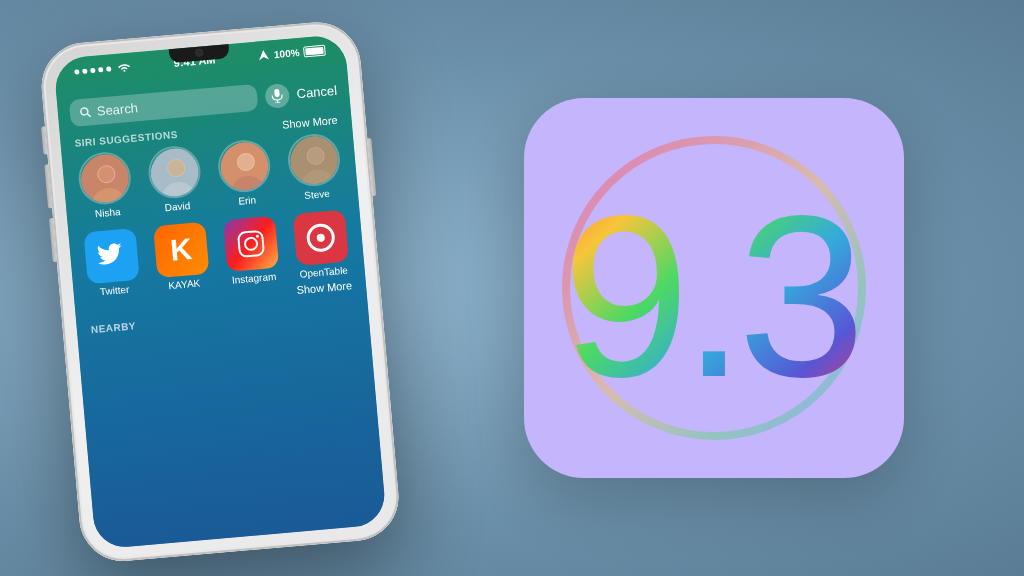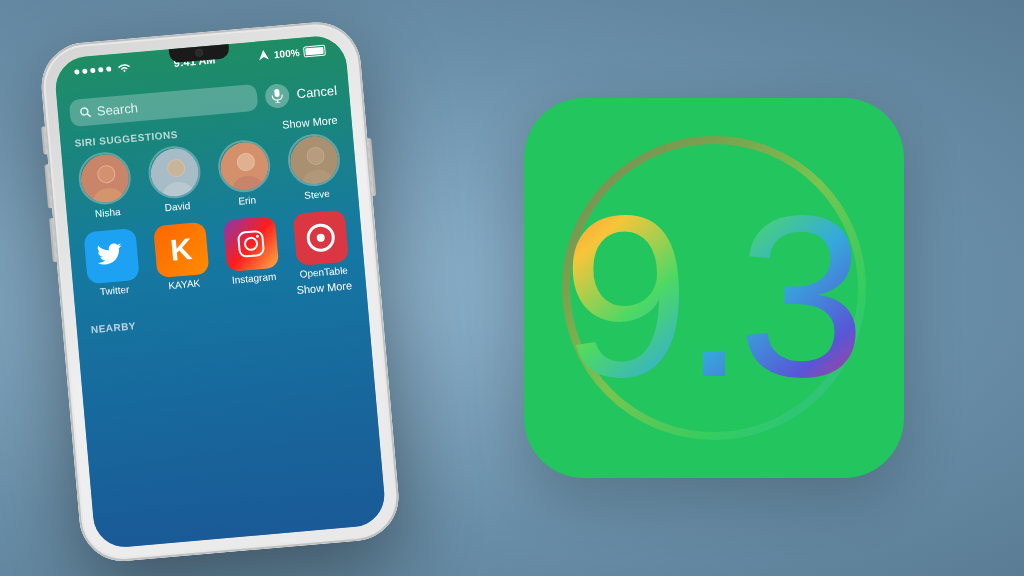--- a/index.html
+++ b/index.html
@@ -346,21 +346,21 @@
     }
 
     
     .ios-badge {
       position: absolute;
       right: 120px;
       top: 50%;
       transform: translateY(-50%);
       width: 380px;
       height: 380px;
-      background: #22c55e;
+      background: #c4b5fd;
       border-radius: 60px;
       display: flex;
       align-items: center;
       justify-content: center;
       box-shadow: 0 20px 60px rgba(0,0,0,0.2);
       z-index: 5;
     }
 
     
     .side-button-left {

